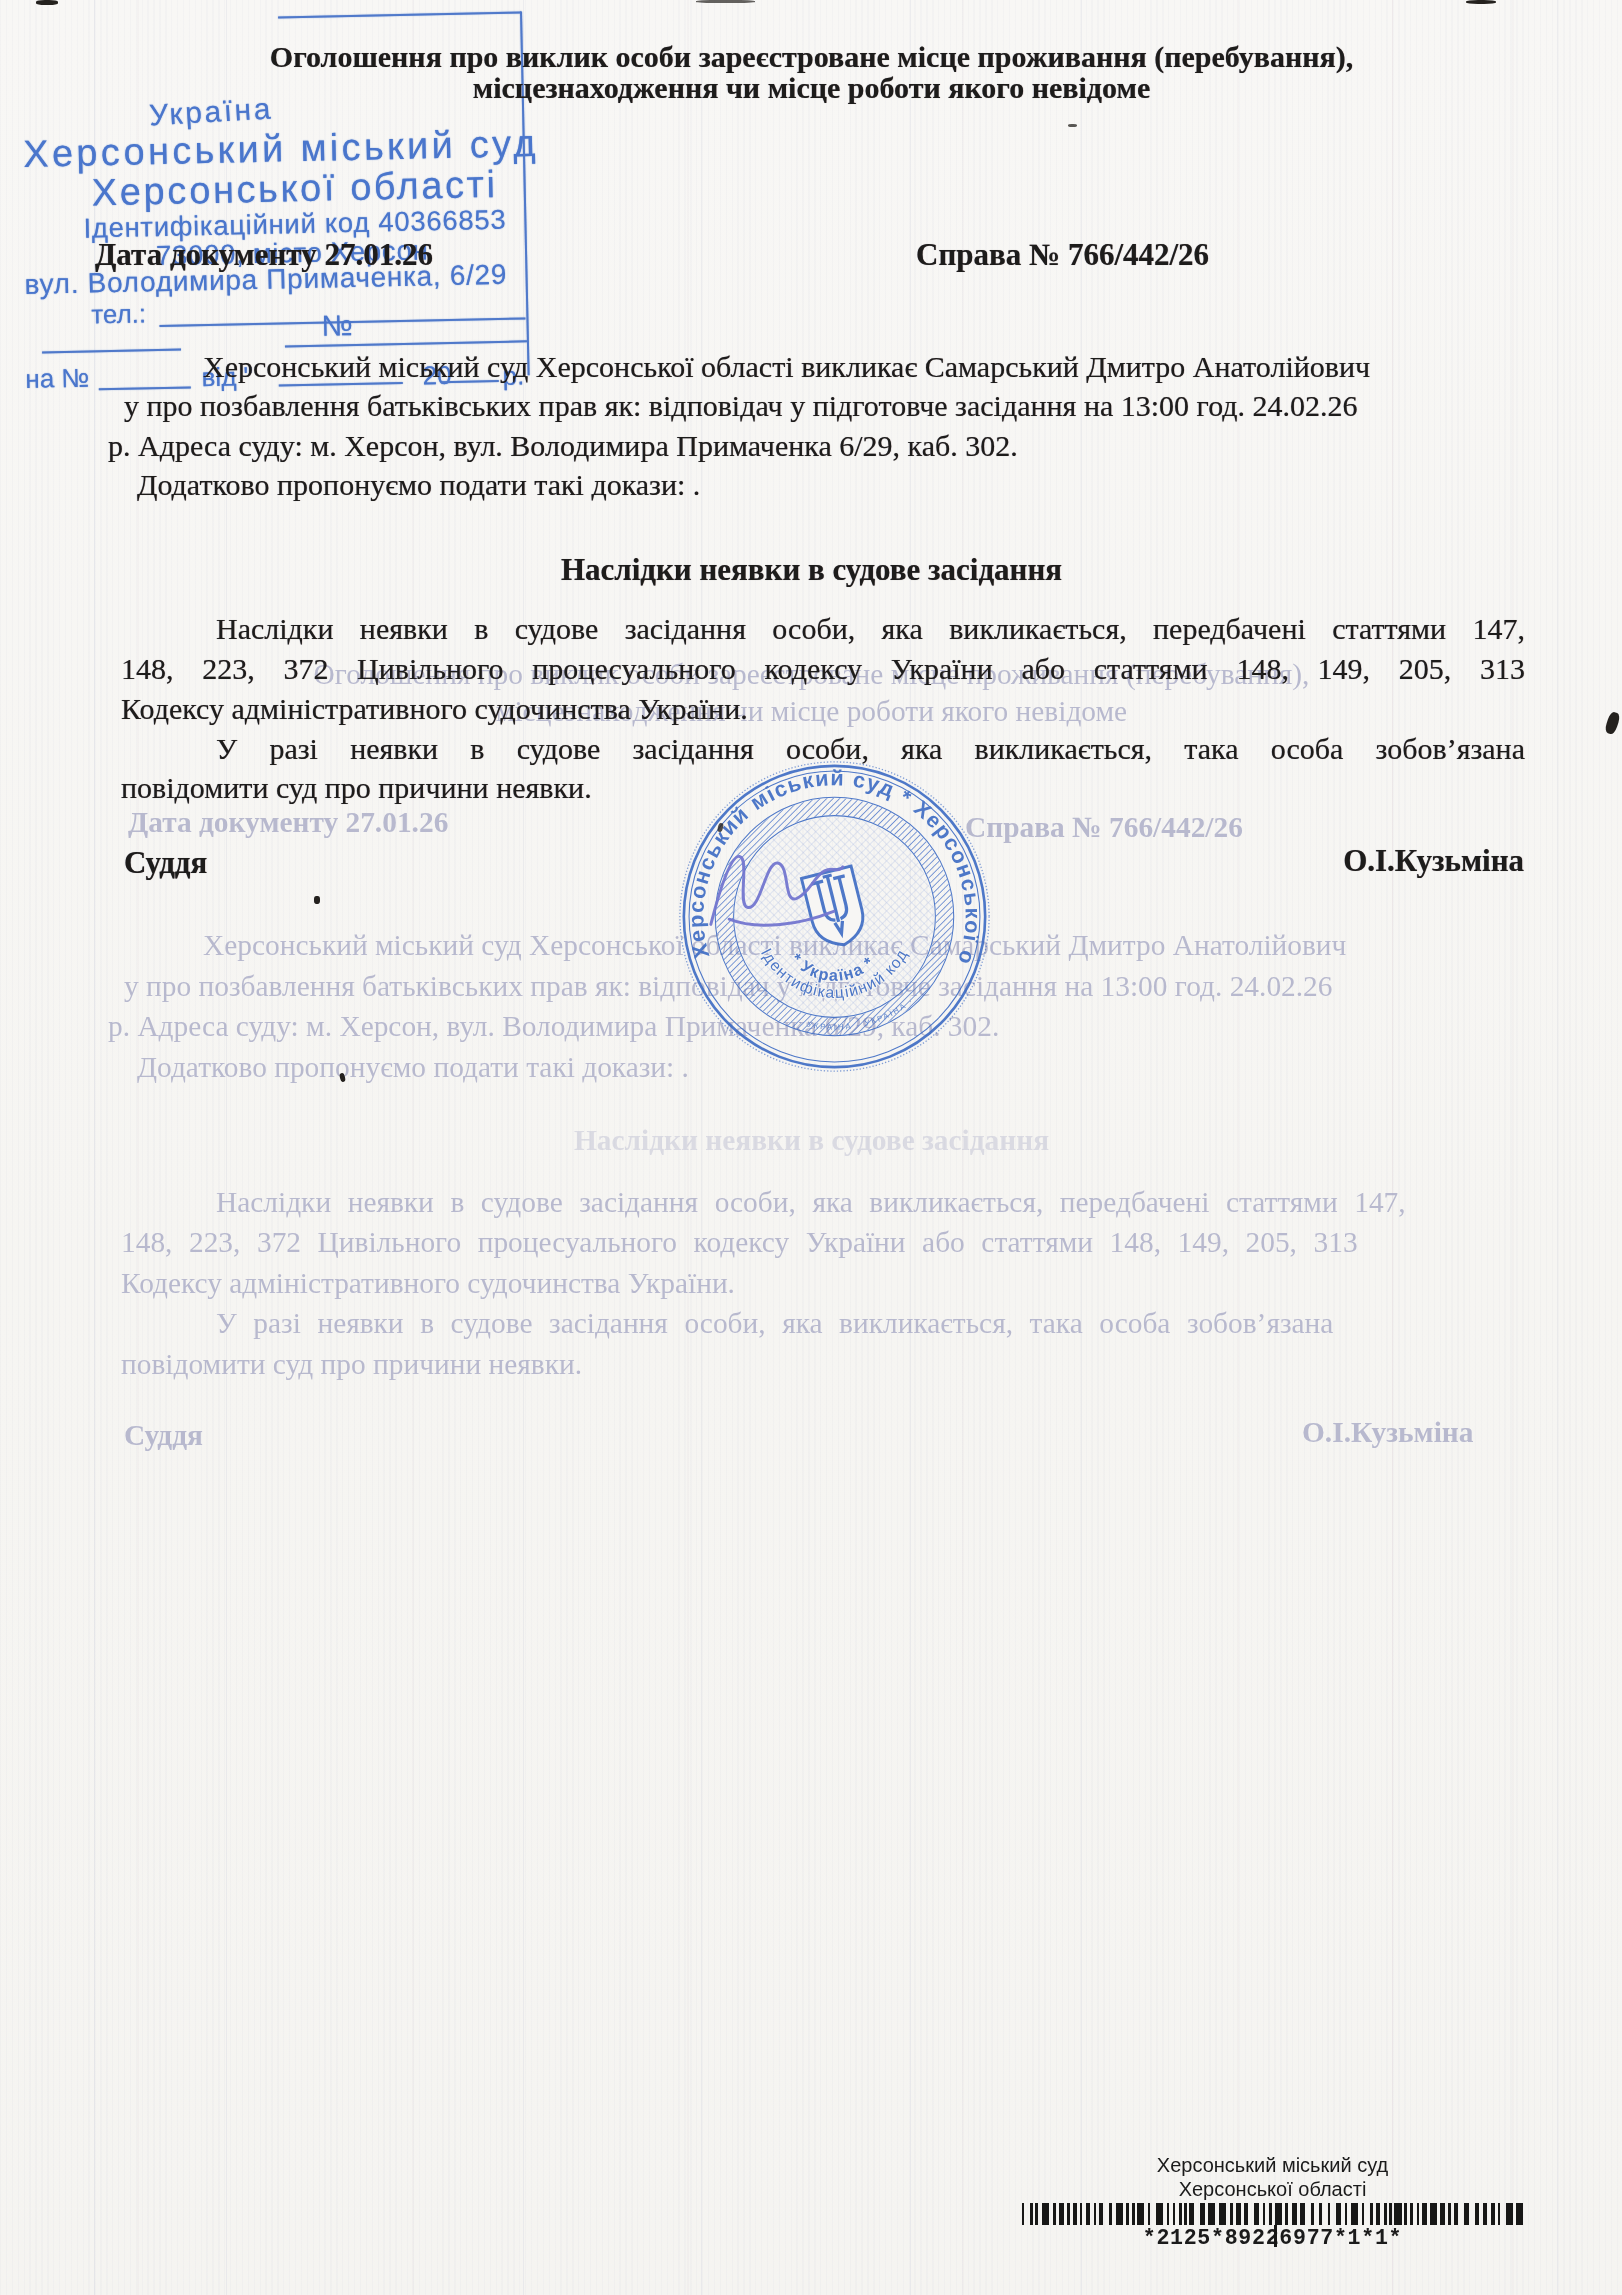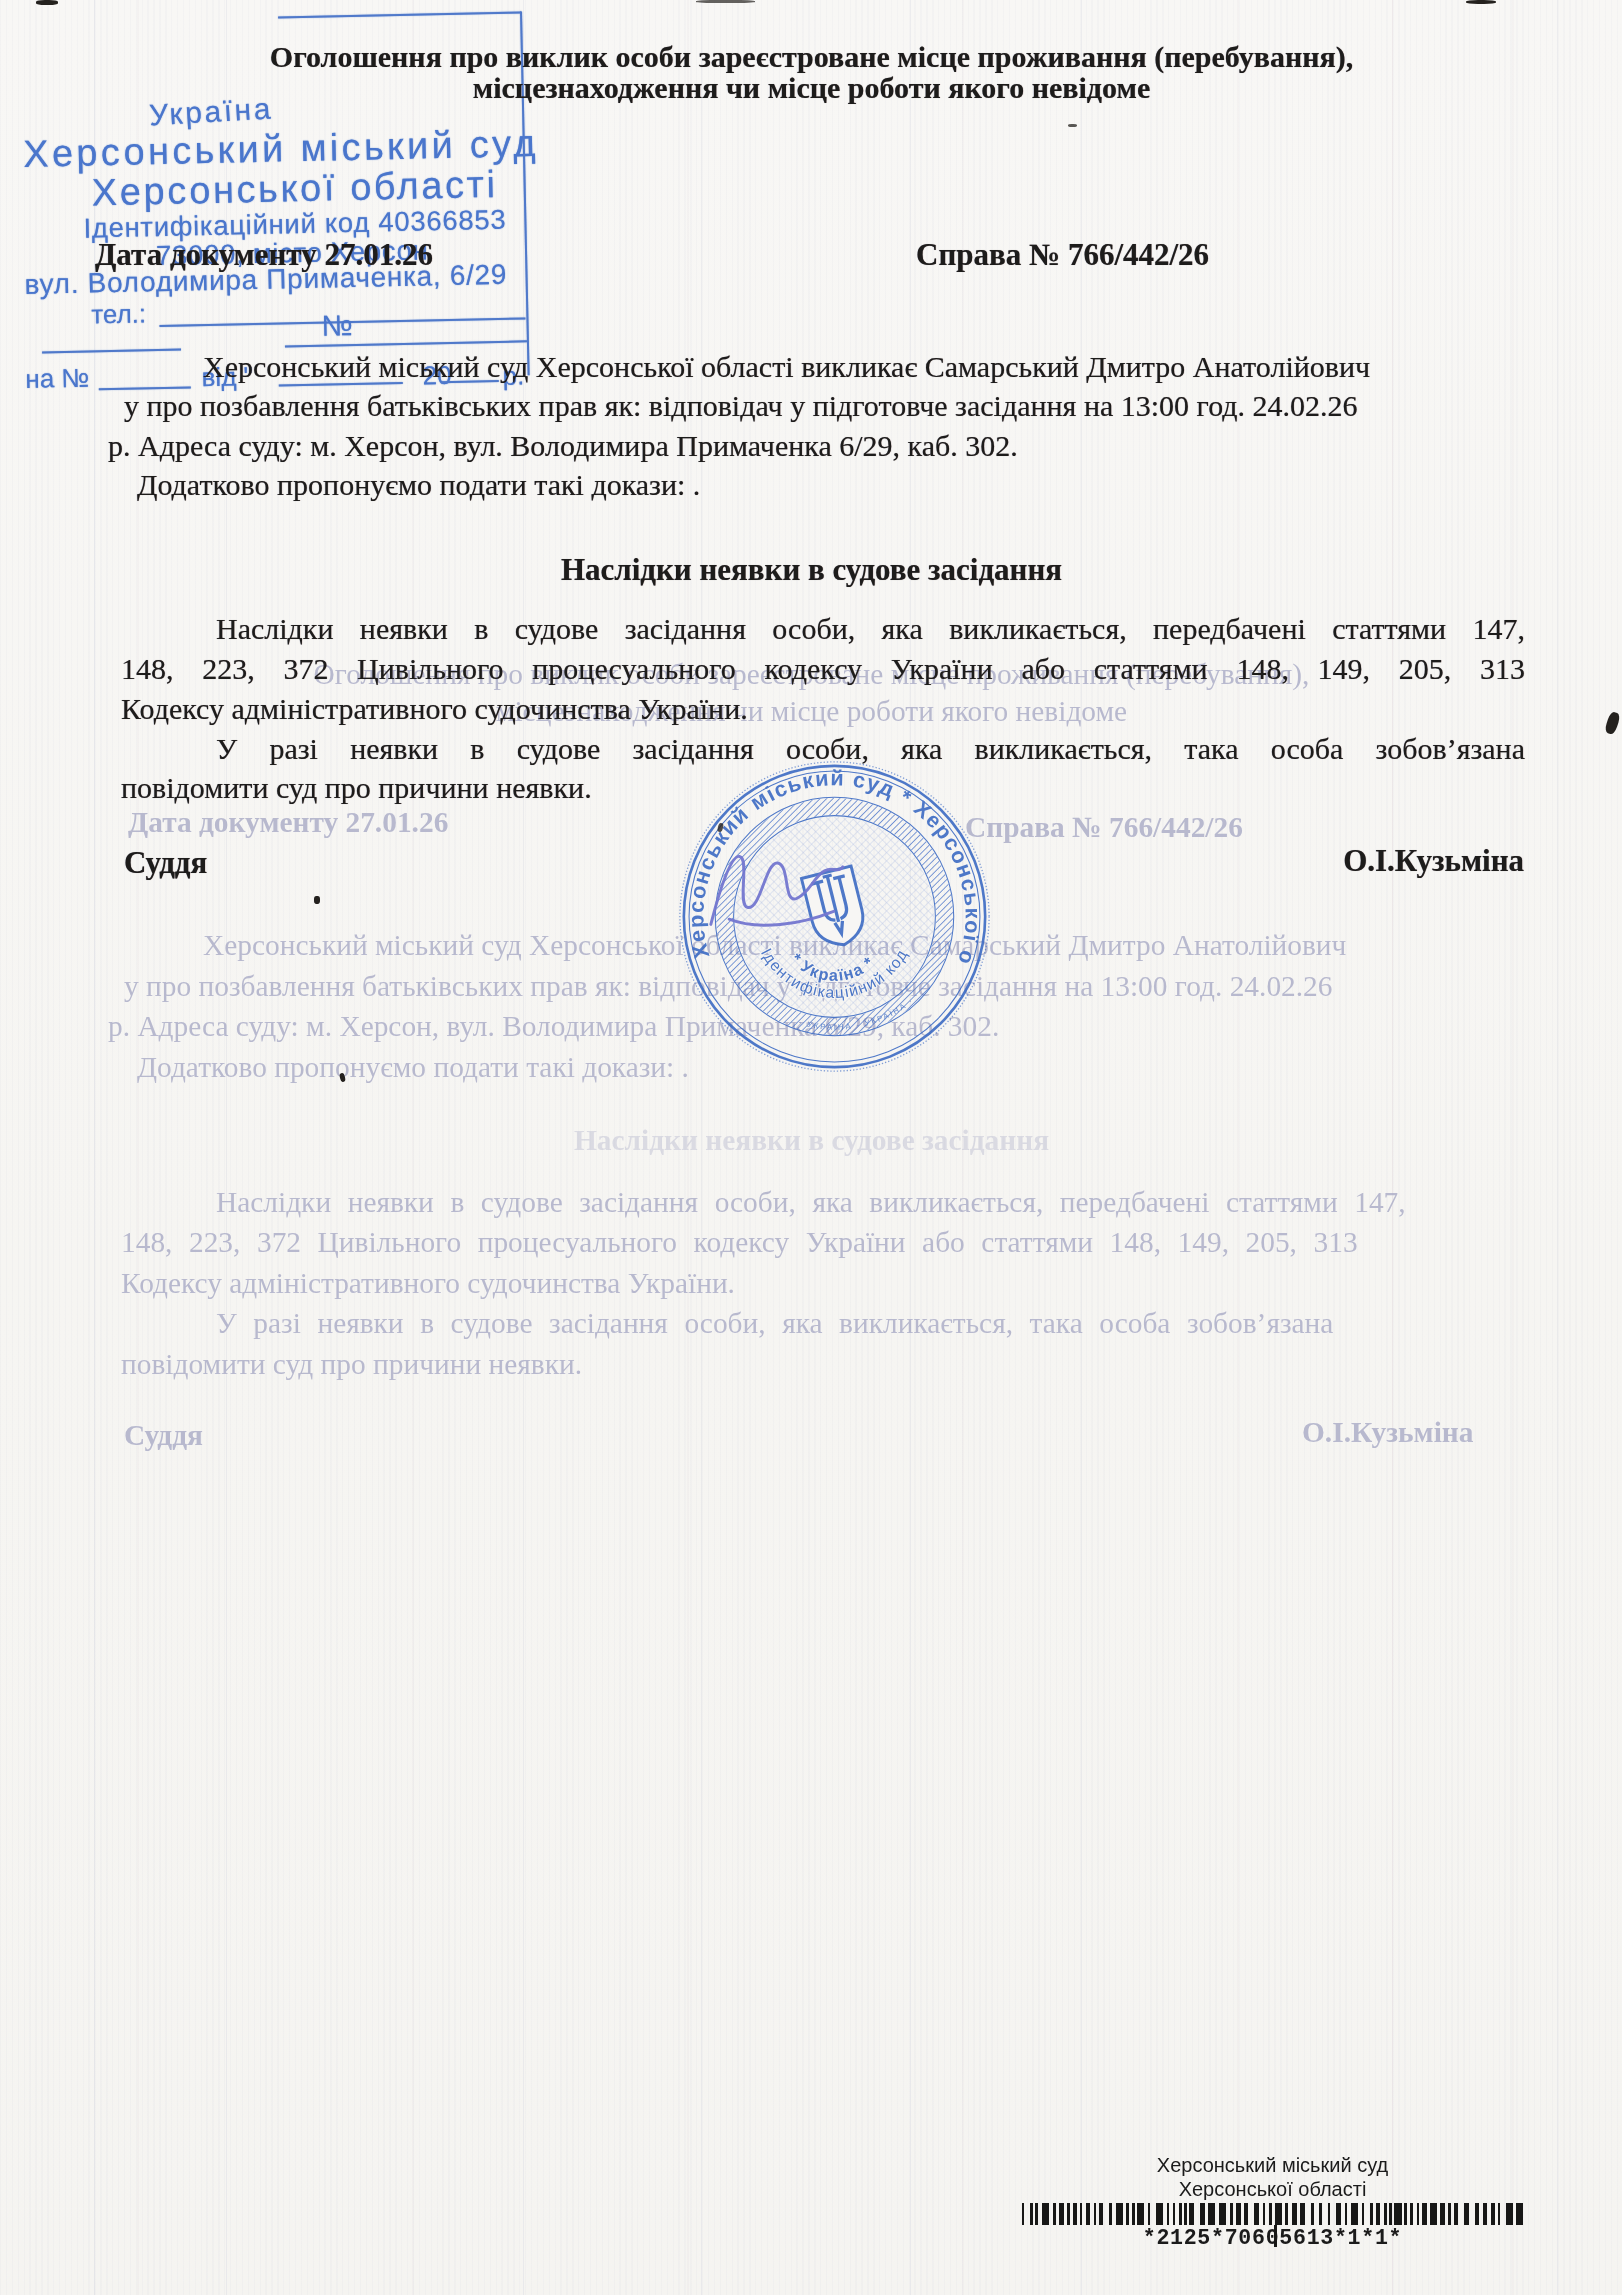--- a/index.html
+++ b/index.html
@@ -177,21 +177,21 @@
         <path d="M 12,158 C 28,95 44,52 56,54 C 72,57 52,128 68,132 C 88,137 96,62 114,64 C 134,67 122,128 144,118 C 164,109 170,84 186,76 C 200,69 206,80 214,70"></path>
         <path d="M 40,150 C 85,168 150,158 200,138"></path>
       </g>
     </svg>
   </div>
 
   <div class="footer abs">
     <div class="fline">Херсонський міський суд</div>
     <div class="fline">Херсонської області</div>
     <div class="barcode"><i class="bardark" style="width:2.6px"></i><i style="width:5.9px"></i><i class="bardark" style="width:2.6px"></i><i style="width:2.6px"></i><i class="bardark" style="width:2.6px"></i><i style="width:3.9px"></i><i class="bardark" style="width:7.2px"></i><i style="width:3.9px"></i><i class="bardark" style="width:2.6px"></i><i style="width:3.9px"></i><i class="bardark" style="width:4.6px"></i><i style="width:3.3px"></i><i class="bardark" style="width:2.6px"></i><i style="width:2.6px"></i><i class="bardark" style="width:4.6px"></i><i style="width:2.6px"></i><i class="bardark" style="width:2.6px"></i><i style="width:3.3px"></i><i class="bardark" style="width:4.6px"></i><i style="width:3.3px"></i><i class="bardark" style="width:2.6px"></i><i style="width:2.6px"></i><i class="bardark" style="width:4.6px"></i><i style="width:5.9px"></i><i class="bardark" style="width:2.6px"></i><i style="width:3.9px"></i><i class="bardark" style="width:7.2px"></i><i style="width:3.3px"></i><i class="bardark" style="width:2.6px"></i><i style="width:3.3px"></i><i class="bardark" style="width:2.6px"></i><i style="width:2.6px"></i><i class="bardark" style="width:7.2px"></i><i style="width:3.3px"></i><i class="bardark" style="width:2.6px"></i><i style="width:5.9px"></i><i class="bardark" style="width:7.2px"></i><i style="width:3.3px"></i><i class="bardark" style="width:2.6px"></i><i style="width:3.3px"></i><i class="bardark" style="width:2.6px"></i><i style="width:3.9px"></i><i class="bardark" style="width:2.6px"></i><i style="width:2.6px"></i><i class="bardark" style="width:2.6px"></i><i style="width:2.6px"></i><i class="bardark" style="width:4.6px"></i><i style="width:5.9px"></i><i class="bardark" style="width:4.6px"></i><i style="width:3.3px"></i><i class="bardark" style="width:7.2px"></i><i style="width:3.9px"></i><i class="bardark" style="width:7.2px"></i><i style="width:3.9px"></i><i class="bardark" style="width:2.6px"></i><i style="width:3.9px"></i><i class="bardark" style="width:4.6px"></i><i style="width:2.6px"></i><i class="bardark" style="width:4.6px"></i><i style="width:5.9px"></i><i class="bardark" style="width:4.6px"></i><i style="width:3.9px"></i><i class="bardark" style="width:2.6px"></i><i style="width:3.9px"></i><i class="bardark" style="width:2.6px"></i><i style="width:3.3px"></i><i class="bardark" style="width:7.2px"></i><i style="width:3.3px"></i><i class="bardark" style="width:2.6px"></i><i style="width:3.9px"></i><i class="bardark" style="width:4.6px"></i><i style="width:3.9px"></i><i class="bardark" style="width:4.6px"></i><i style="width:5.9px"></i><i class="bardark" style="width:2.6px"></i><i style="width:5.9px"></i><i class="bardark" style="width:2.6px"></i><i style="width:5.9px"></i><i class="bardark" style="width:2.6px"></i><i style="width:5.9px"></i><i class="bardark" style="width:4.6px"></i><i style="width:3.9px"></i><i class="bardark" style="width:2.6px"></i><i style="width:3.3px"></i><i class="bardark" style="width:7.2px"></i><i style="width:3.9px"></i><i class="bardark" style="width:2.6px"></i><i style="width:5.9px"></i><i class="bardark" style="width:2.6px"></i><i style="width:2.6px"></i><i class="bardark" style="width:4.6px"></i><i style="width:3.9px"></i><i class="bardark" style="width:2.6px"></i><i style="width:2.6px"></i><i class="bardark" style="width:2.6px"></i><i style="width:2.6px"></i><i class="bardark" style="width:7.2px"></i><i style="width:2.6px"></i><i class="bardark" style="width:2.6px"></i><i style="width:3.3px"></i><i class="bardark" style="width:2.6px"></i><i style="width:3.9px"></i><i class="bardark" style="width:2.6px"></i><i style="width:3.3px"></i><i class="bardark" style="width:4.6px"></i><i style="width:3.3px"></i><i class="bardark" style="width:7.2px"></i><i style="width:2.6px"></i><i class="bardark" style="width:4.6px"></i><i style="width:3.3px"></i><i class="bardark" style="width:2.6px"></i><i style="width:3.3px"></i><i class="bardark" style="width:4.6px"></i><i style="width:5.9px"></i><i class="bardark" style="width:4.6px"></i><i style="width:5.9px"></i><i class="bardark" style="width:4.6px"></i><i style="width:3.3px"></i><i class="bardark" style="width:4.6px"></i><i style="width:3.3px"></i><i class="bardark" style="width:4.6px"></i><i style="width:2.6px"></i><i class="bardark" style="width:2.6px"></i><i style="width:5.9px"></i><i class="bardark" style="width:7.2px"></i><i style="width:2.6px"></i><i class="bardark" style="width:7.2px"></i><i style="width:5.9px"></i><i class="bardark" style="width:3.3px"></i></div>
-    <div class="barcaption">*2125*70605613*1*1*</div>
+    <div class="barcaption">*2125*89226977*1*1*</div>
   </div>
 
   <div class="speck abs" style="left:36px;top:0;width:22px;height:4.6px"></div>
   <div class="speck abs" style="left:1466px;top:0;width:30px;height:3.9px"></div>
   <div class="speck abs" style="left:696px;top:0;width:59px;height:2.6px;opacity:.7"></div>
   <div class="speck abs" style="left:1607px;top:712px;width:10.5px;height:22px;transform:rotate(18deg)"></div>
   <div class="speck abs" style="left:314px;top:896px;width:5.9px;height:7.9px"></div>
   <div class="speck abs" style="left:340px;top:1073px;width:5.2px;height:9.2px;transform:rotate(-12deg)"></div>
   <div class="speck abs" style="left:718px;top:823px;width:4.6px;height:8.5px;transform:rotate(14deg);opacity:.8"></div>
   <div class="speck abs" style="left:1068px;top:124px;width:9.2px;height:3.3px;opacity:.75"></div>

